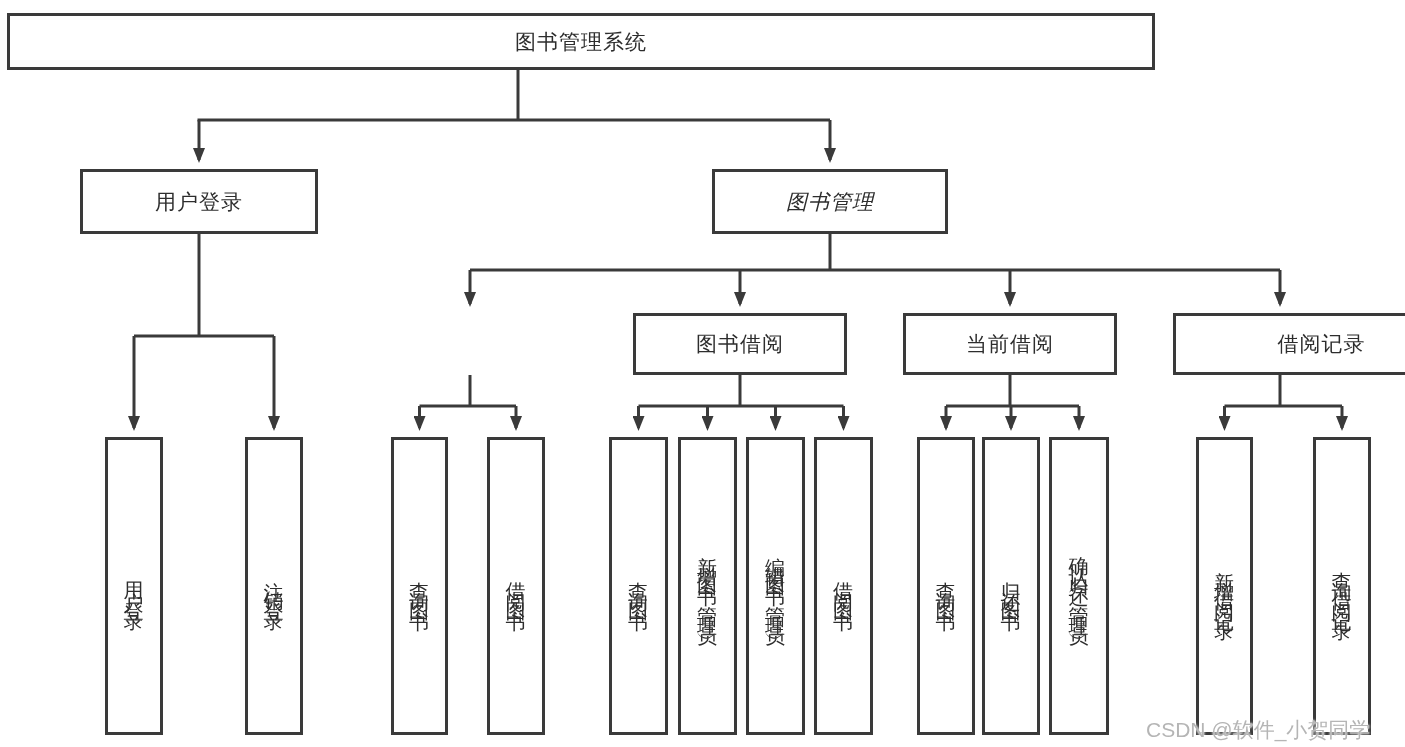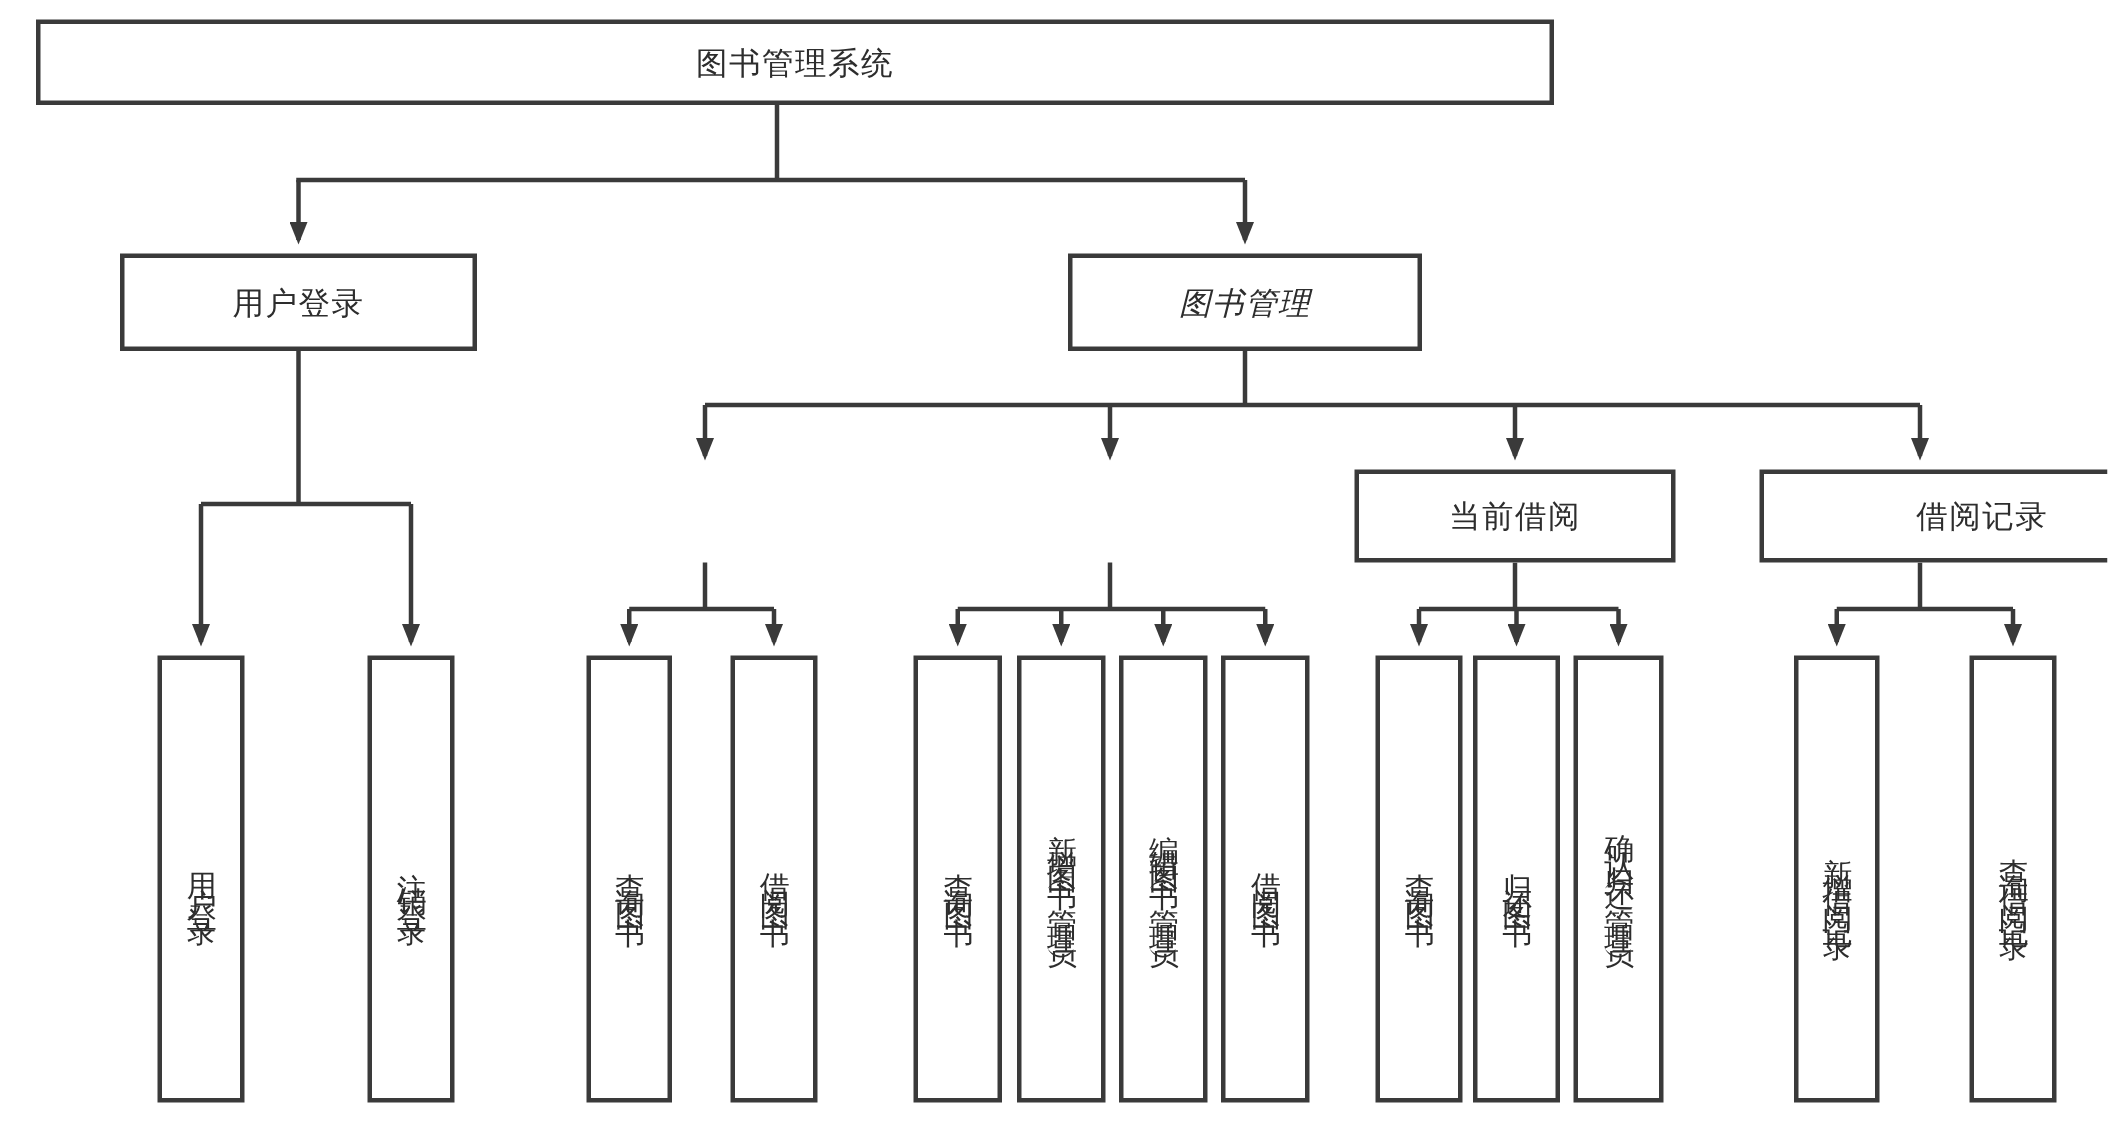--- a/index.html
+++ b/index.html
@@ -35,21 +35,21 @@
   }
   .vlabel {
     writing-mode: vertical-rl;
     text-orientation: mixed;
     font-size: 20px;
     letter-spacing: 10px;
     line-height: 1;
     white-space: nowrap;
   }
   
-  .n-root          { left: 24px;   top: 13px;  width: 1012px; height: 57px; font-family: Liberation Mono, monospace; }
+  .n-root          { left: 7px;   top: 13px;  width: 1148px; height: 57px; font-family: Liberation Mono, monospace; }
   
   .n-user-login    { left: 80px;   top: 169px; width: 238px;  height: 65px; }
   .n-book-mgmt     { left: 712px;  top: 169px; width: 236px;  height: 65px; font-style: italic; }
   
   .n-new-book      { left: 363px;  top: 313px; width: 214px;  height: 62px; }
   .n-book-borrow   { left: 633px;  top: 313px; width: 214px;  height: 62px; }
   .n-cur-borrow    { left: 903px;  top: 313px; width: 214px;  height: 62px; }
   .n-borrow-rec    { left: 1173px; top: 313px; width: 258px;  height: 62px; padding-left: 39px; }
   
   .leaf            { top: 437px;  height: 298px; }
@@ -136,20 +136,23 @@
     <span class="hlabel">图书管理系统</span>
   </div>
 
   <div class="box n-user-login">
     <span class="hlabel">用户登录</span>
   </div>
   <div class="box n-book-mgmt">
     <span class="hlabel">图书管理</span>
   </div>
 
+  <div class="box n-book-borrow">
+    <span class="hlabel">图书借阅</span>
+  </div>
   <div class="box n-cur-borrow">
     <span class="hlabel">当前借阅</span>
   </div>
   <div class="box n-borrow-rec">
     <span class="hlabel">借阅记录</span>
   </div>
 
   <div class="box leaf l-a1">
     <span class="vlabel">用户登录</span>
   </div>
@@ -187,14 +190,15 @@
     <span class="vlabel">确认归还（管理员）</span>
   </div>
 
   <div class="box leaf l-e1">
     <span class="vlabel">新增借阅记录</span>
   </div>
   <div class="box leaf l-e2">
     <span class="vlabel">查询借阅记录</span>
   </div>
 
+  <div id="watermark">CSDN @软件_小贺同学</div>
 
 </div>
 
 </body></html>

